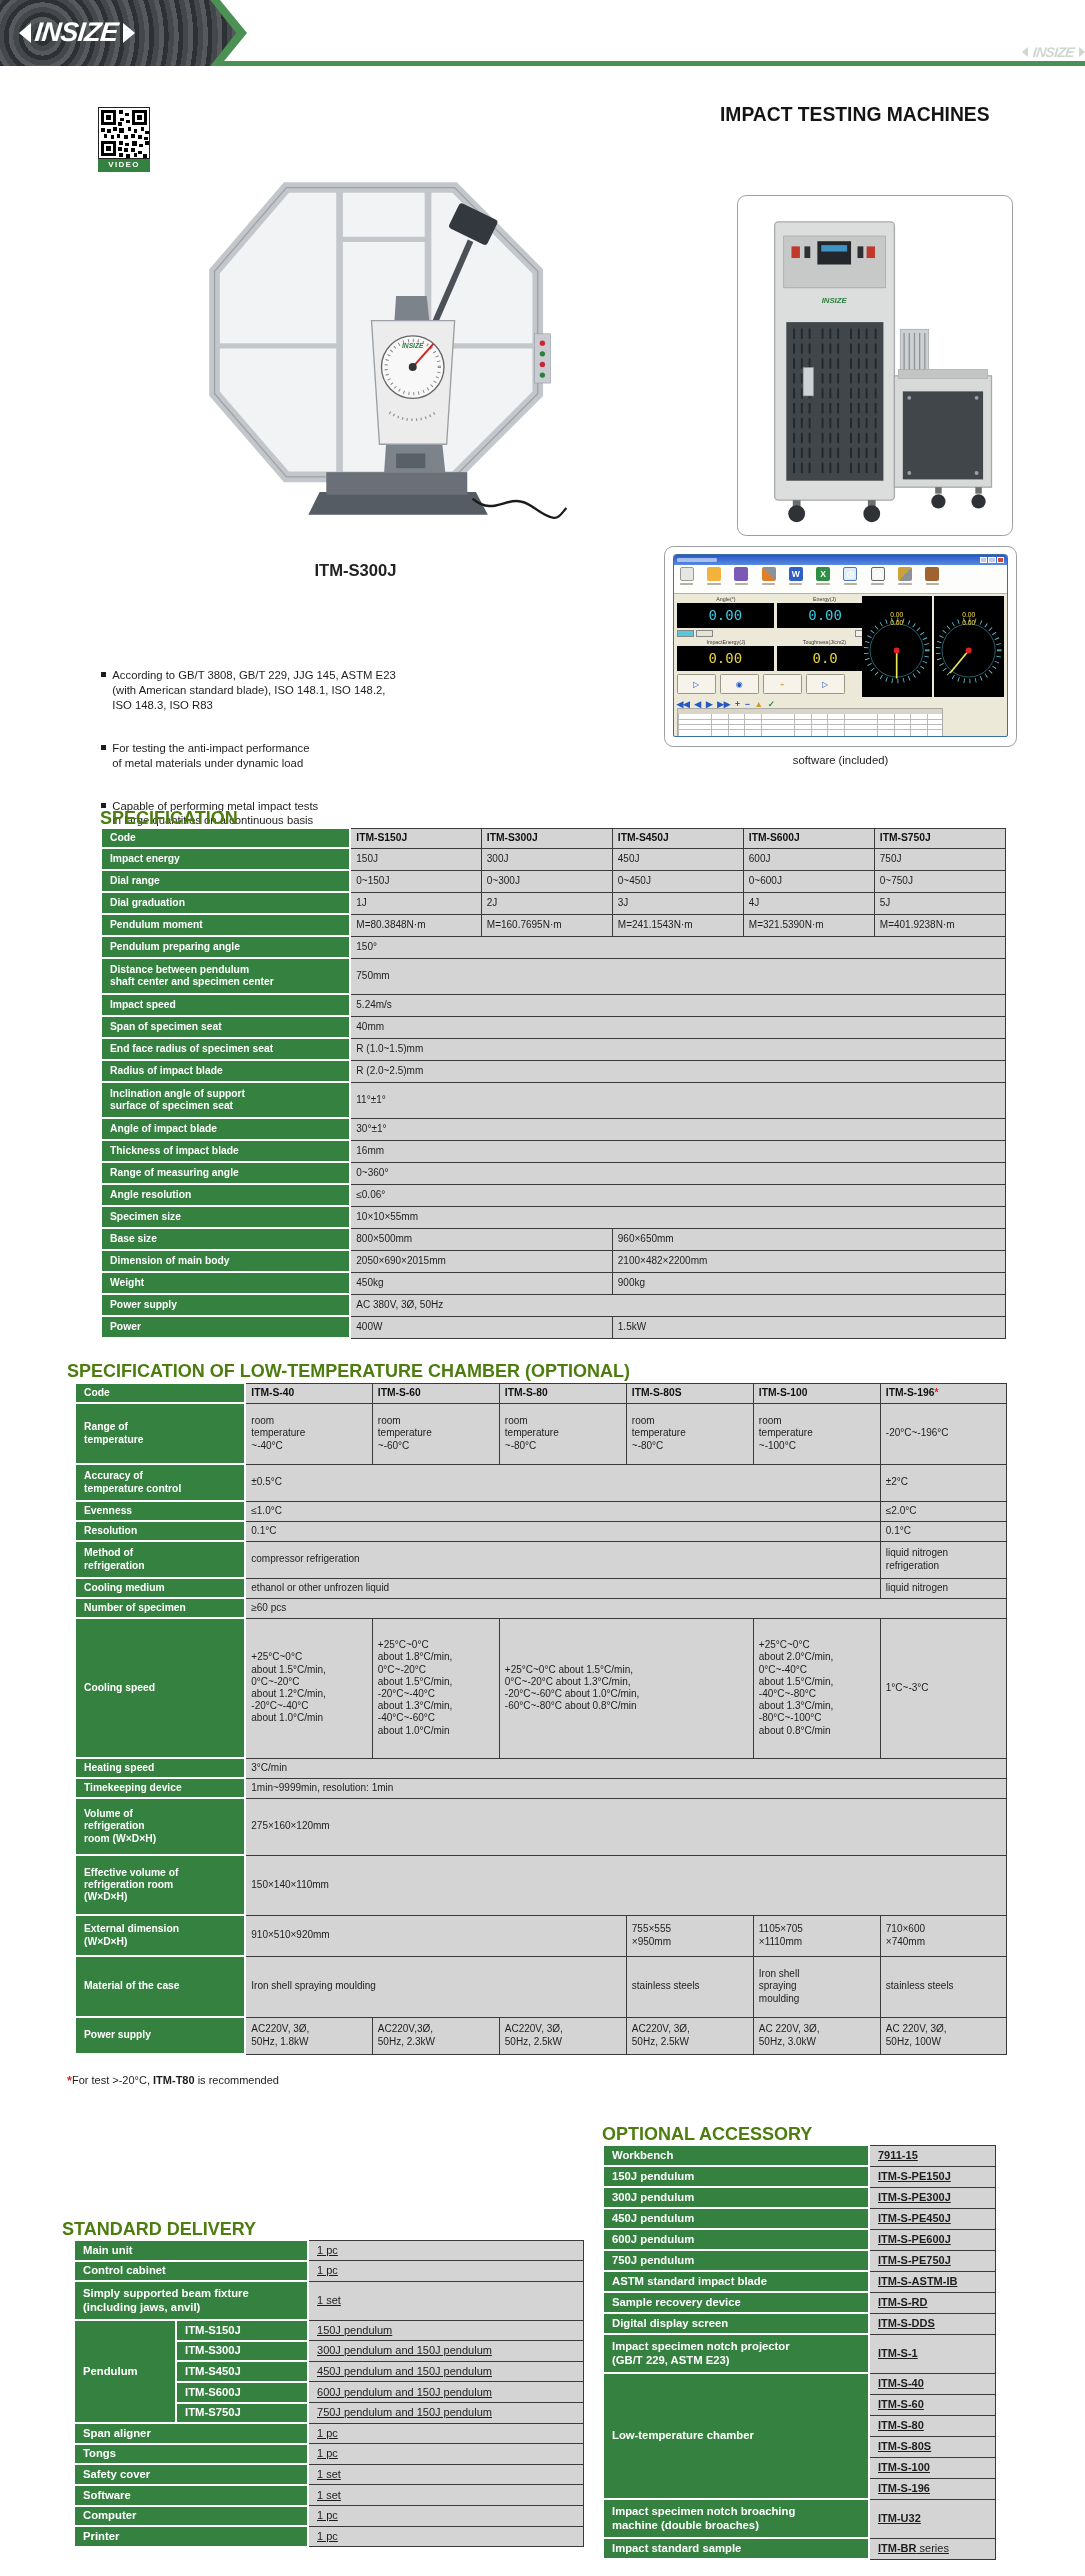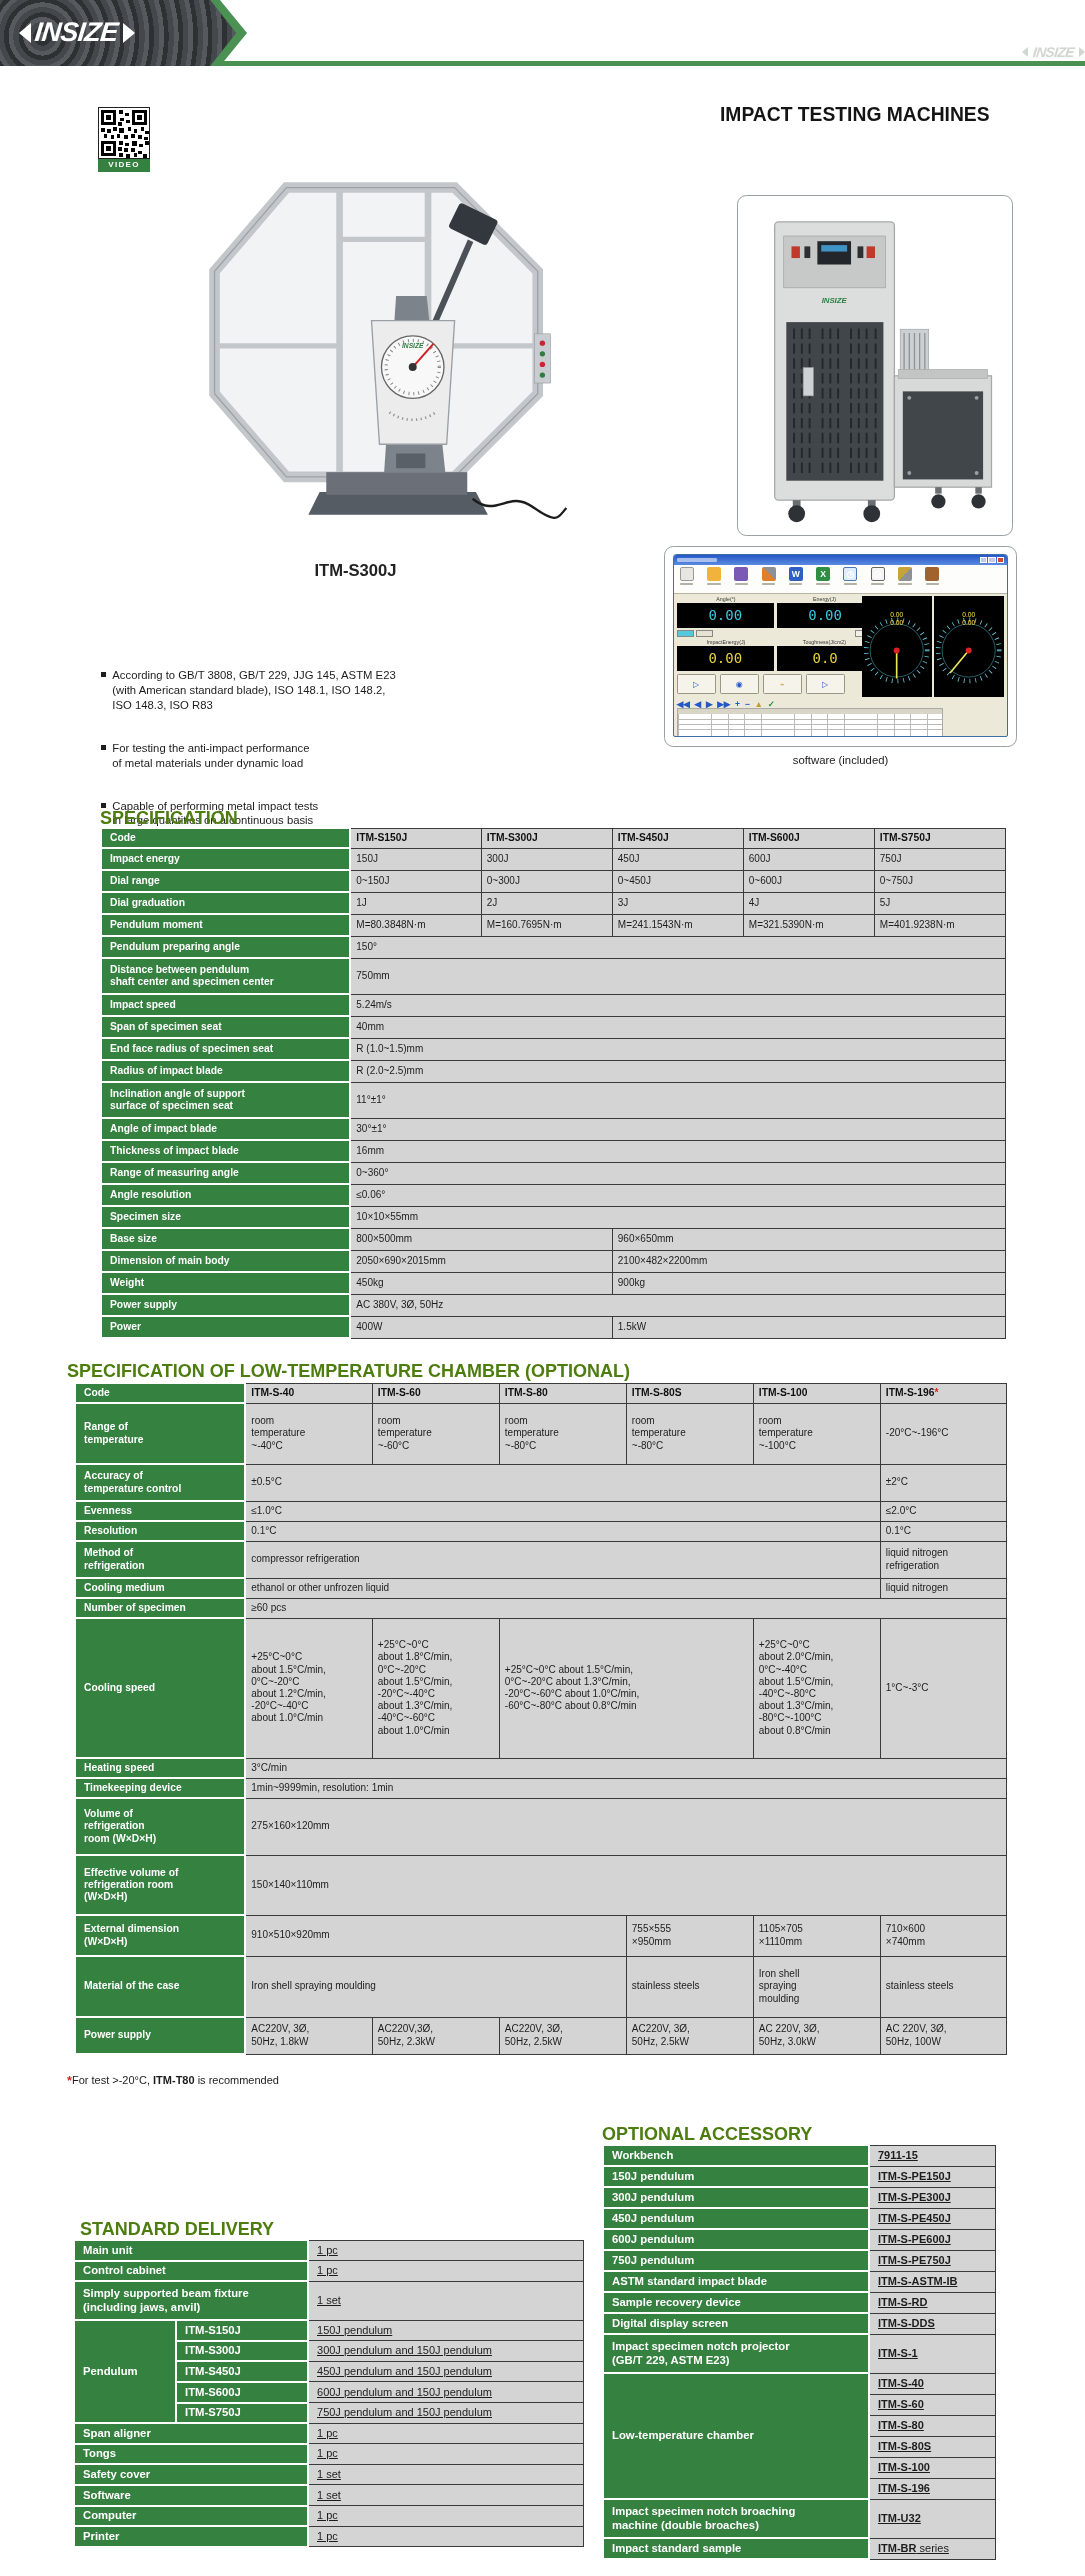--- a/index.html
+++ b/index.html
@@ -69,21 +69,21 @@
   .v .norm{font-weight:normal;}
   .kv .lab{font-size:11.3px;}
   .kv .v{font-size:11px;padding-left:8px;text-decoration:underline;}
   .red{color:var(--red);}
   #spec-box{left:100px;top:827px;width:905px;}
   #lowtemp-box{left:74px;top:1382px;width:931px;}
   #delivery-box{left:73px;top:2239px;width:510px;}
   #optional-box{left:602px;top:2144px;width:393px;}
   #spec-heading{left:100px;top:808px;}
   #lowtemp-heading{left:67px;top:1361px;}
-  #delivery-heading{left:80px;top:2219px;}
+  #delivery-heading{left:62px;top:2219px;}
   #optional-heading{left:602px;top:2124px;}
 
   .footnote{left:67px;top:2074px;width:599px;font-size:11px;color:#1d1d1d;}
   .footnote .star{font-size:12.6px;font-weight:bold;vertical-align:-1.3px;}
 
   
   .sw-window{position:absolute;left:8px;top:6.7px;right:8px;bottom:9.3px;border:1.3px solid #3a6ea5;
     border-radius:3.3px 3.3px 2px 2px;background:#ece9d8;overflow:hidden;}
   .sw-title{height:10.6px;background:linear-gradient(#2458c8,#5a8ae0);display:flex;align-items:center;padding:0 2.7px;gap:2.7px;}
   .sw-title .smudge{width:40px;height:4px;background:rgba(255,255,255,.55);border-radius:1.3px;}

